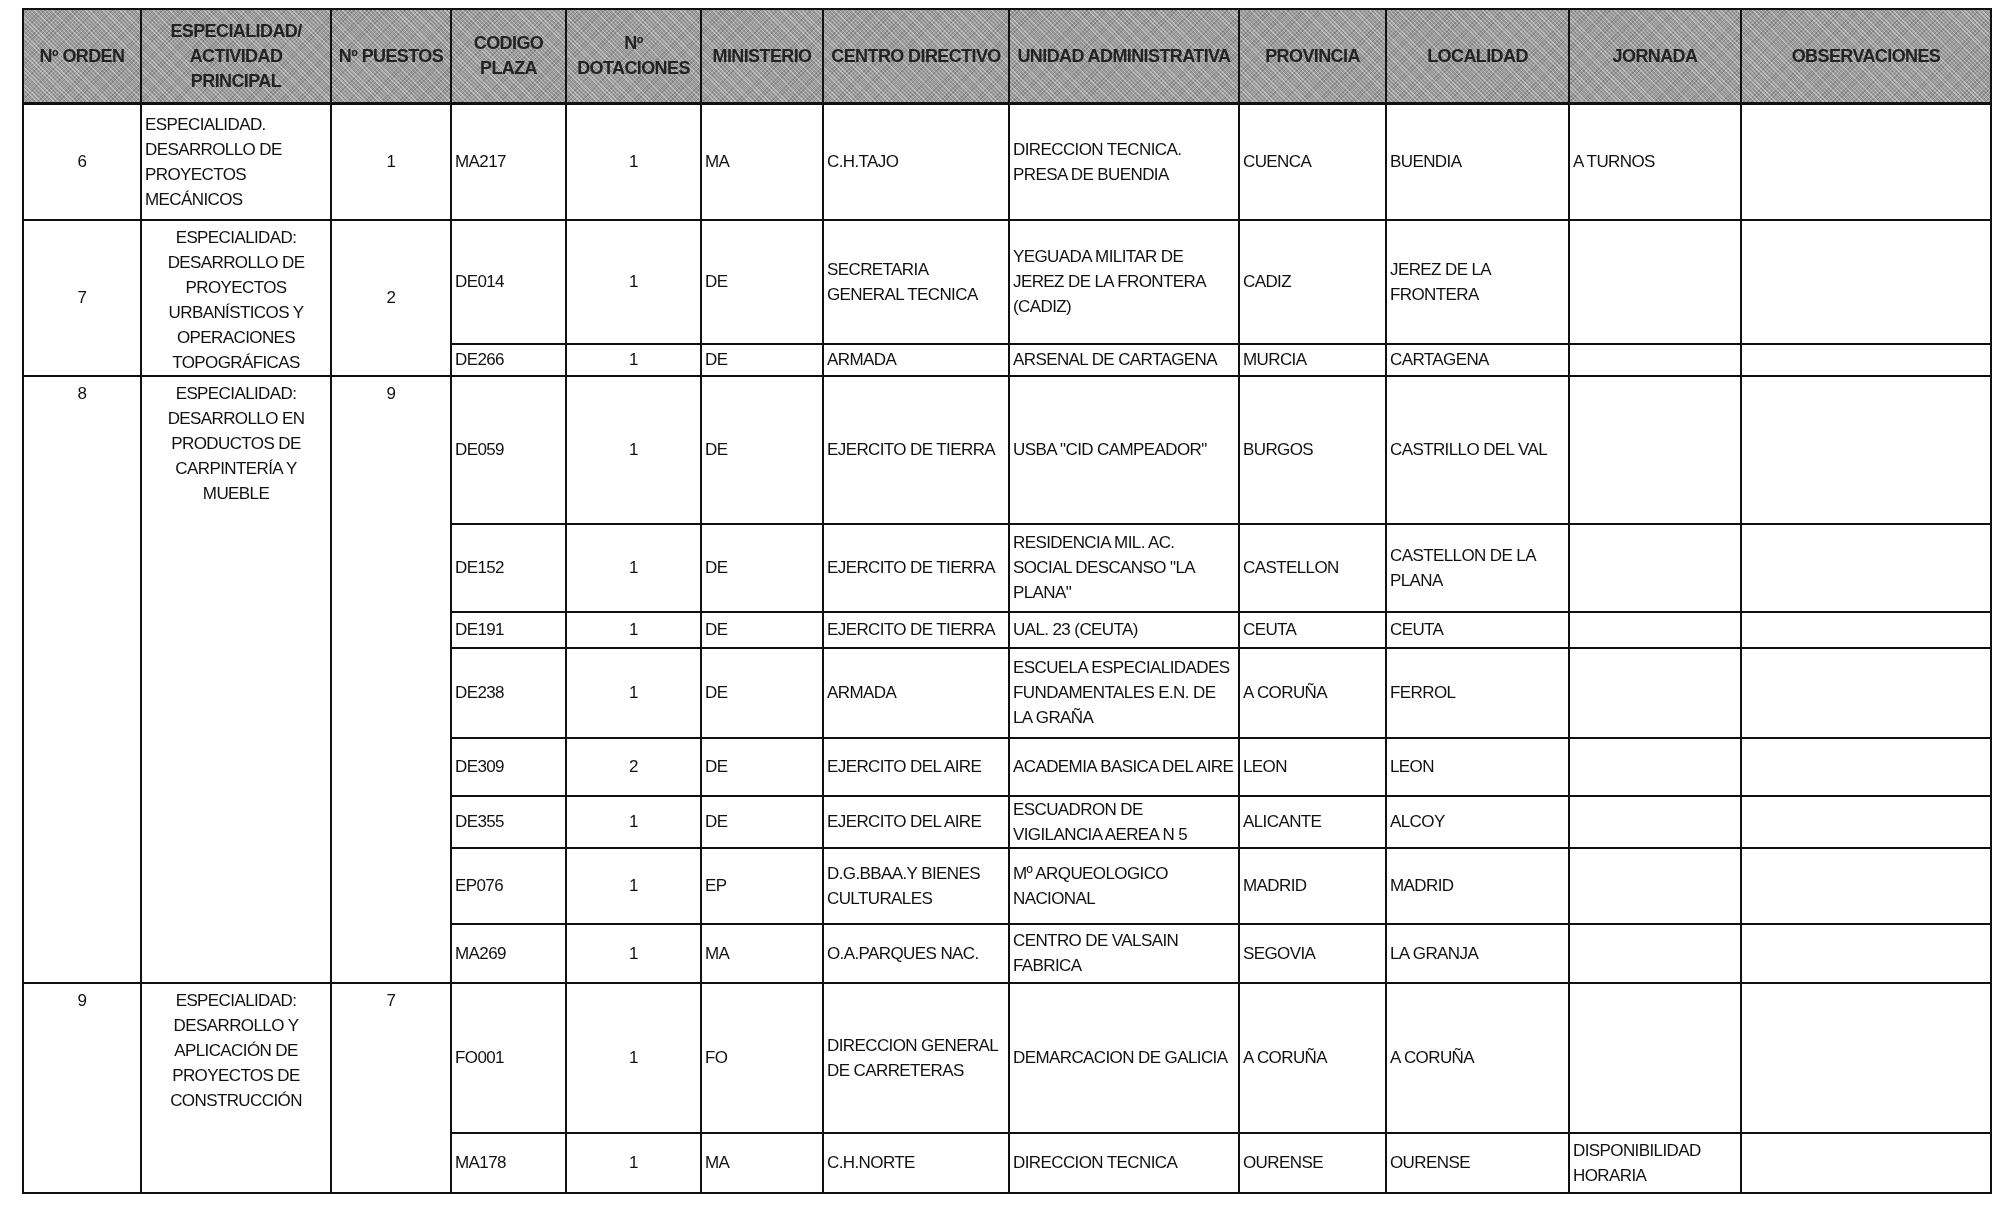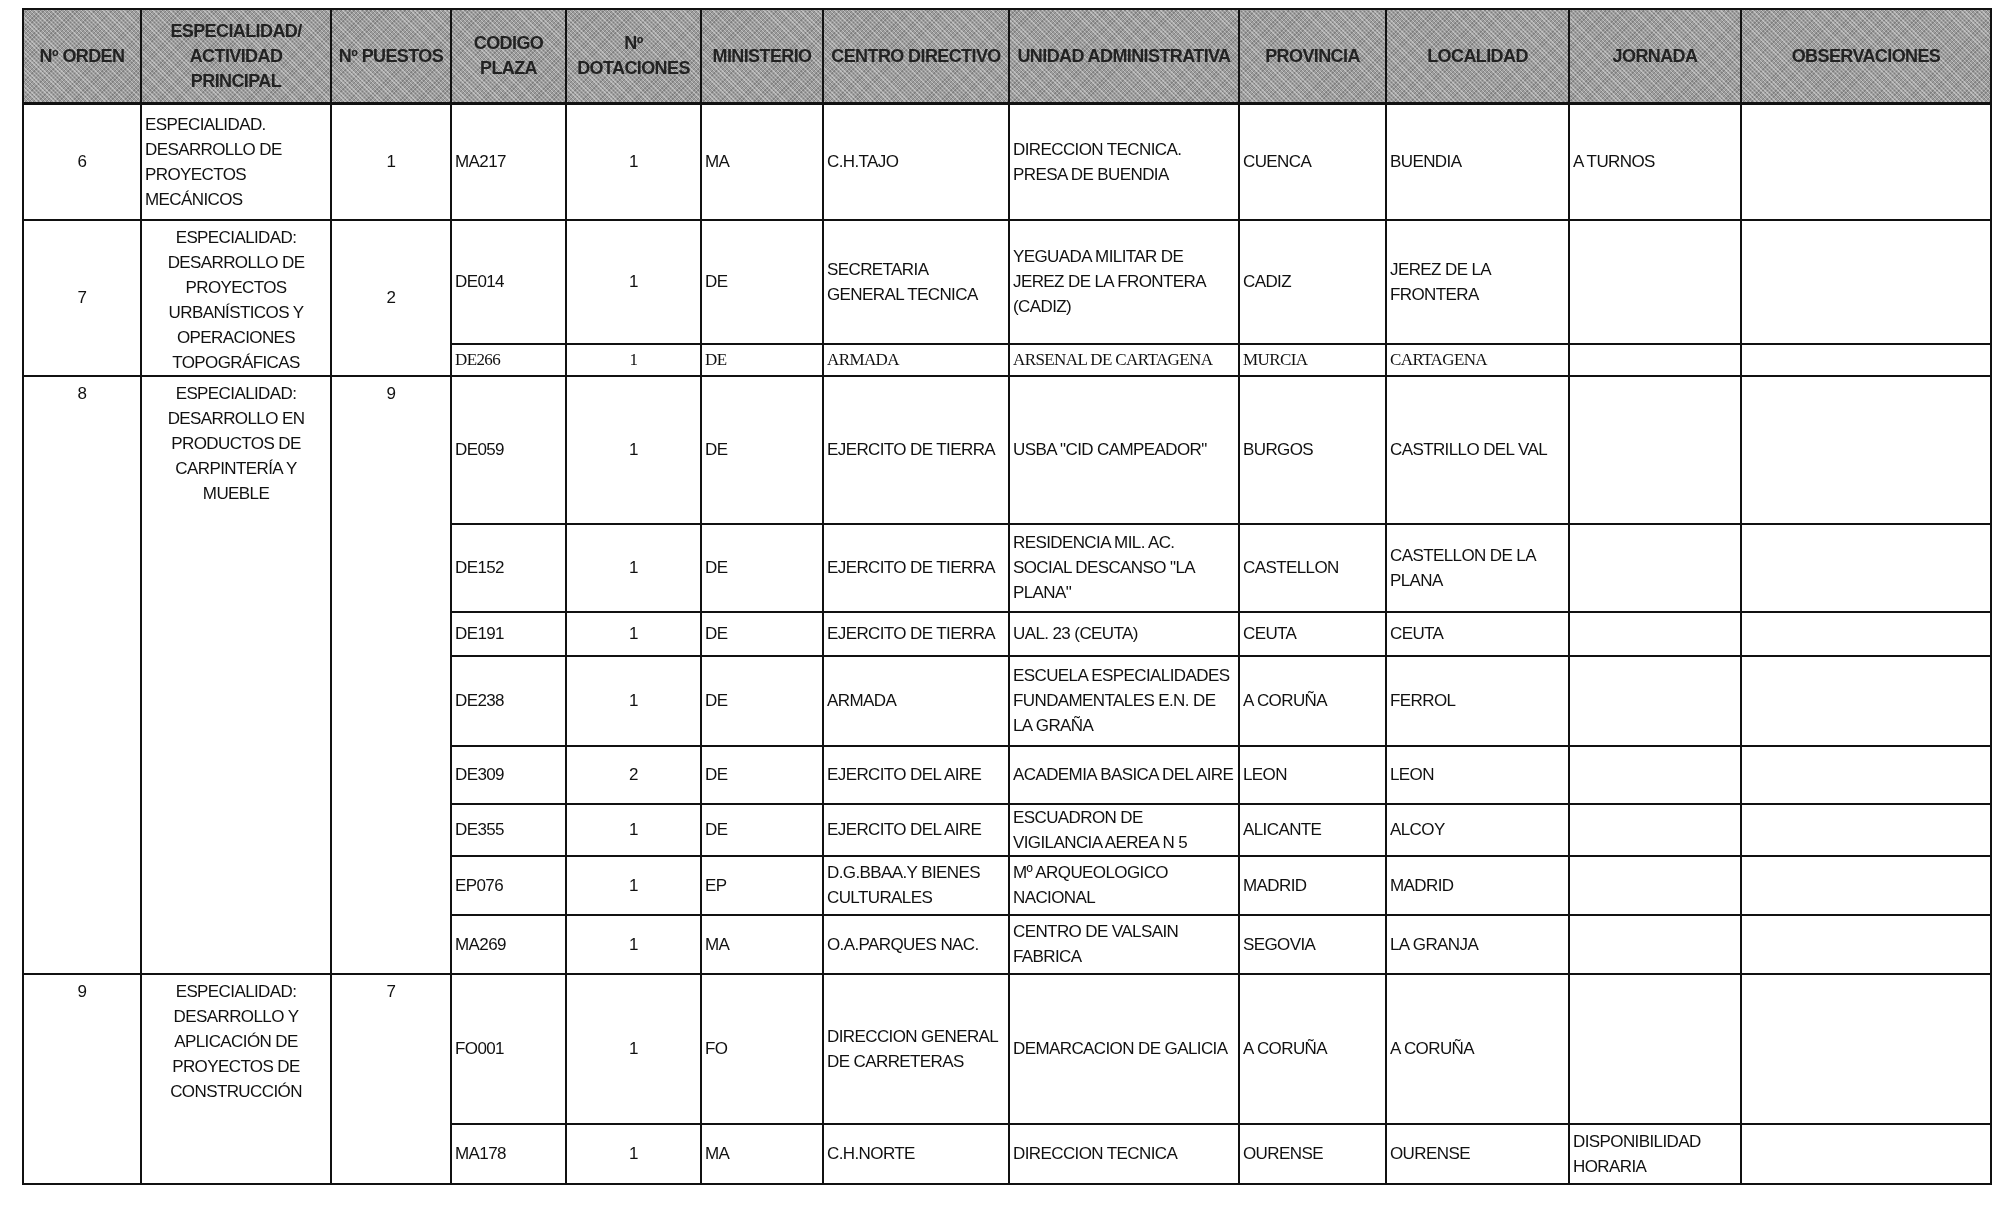--- a/index.html
+++ b/index.html
@@ -84,21 +84,21 @@
         <td class="l">DE014</td>
         <td class="c">1</td>
         <td class="l">DE</td>
         <td class="l">SECRETARIA GENERAL TECNICA</td>
         <td class="l">YEGUADA MILITAR DE JEREZ DE LA FRONTERA (CADIZ)</td>
         <td class="l">CADIZ</td>
         <td class="l">JEREZ DE LA FRONTERA</td>
         <td class="l"></td>
         <td class="l"></td>
       </tr>
-      <tr style="height: 30px; font-family: Liberation Serif, serif;">
+      <tr style="height: 30px;">
         <td class="l">DE266</td>
         <td class="c">1</td>
         <td class="l">DE</td>
         <td class="l">ARMADA</td>
         <td class="l">ARSENAL DE CARTAGENA</td>
         <td class="l">MURCIA</td>
         <td class="l">CARTAGENA</td>
         <td class="l"></td>
         <td class="l"></td>
       </tr>
@@ -120,21 +120,21 @@
         <td class="l">DE152</td>
         <td class="c">1</td>
         <td class="l">DE</td>
         <td class="l">EJERCITO DE TIERRA</td>
         <td class="l">RESIDENCIA MIL. AC. SOCIAL DESCANSO "LA PLANA"</td>
         <td class="l">CASTELLON</td>
         <td class="l">CASTELLON DE LA PLANA</td>
         <td class="l"></td>
         <td class="l"></td>
       </tr>
-      <tr style="height: 44px;">
+      <tr style="height: 36px;">
         <td class="l">DE191</td>
         <td class="c">1</td>
         <td class="l">DE</td>
         <td class="l">EJERCITO DE TIERRA</td>
         <td class="l">UAL. 23 (CEUTA)</td>
         <td class="l">CEUTA</td>
         <td class="l">CEUTA</td>
         <td class="l"></td>
         <td class="l"></td>
       </tr>
@@ -164,21 +164,21 @@
         <td class="l">DE355</td>
         <td class="c">1</td>
         <td class="l">DE</td>
         <td class="l">EJERCITO DEL AIRE</td>
         <td class="l">ESCUADRON DE VIGILANCIA AEREA N 5</td>
         <td class="l">ALICANTE</td>
         <td class="l">ALCOY</td>
         <td class="l"></td>
         <td class="l"></td>
       </tr>
-      <tr style="height: 59px;">
+      <tr style="height: 76px;">
         <td class="l">EP076</td>
         <td class="c">1</td>
         <td class="l">EP</td>
         <td class="l">D.G.BBAA.Y BIENES CULTURALES</td>
         <td class="l">Mº ARQUEOLOGICO NACIONAL</td>
         <td class="l">MADRID</td>
         <td class="l">MADRID</td>
         <td class="l"></td>
         <td class="l"></td>
       </tr>

